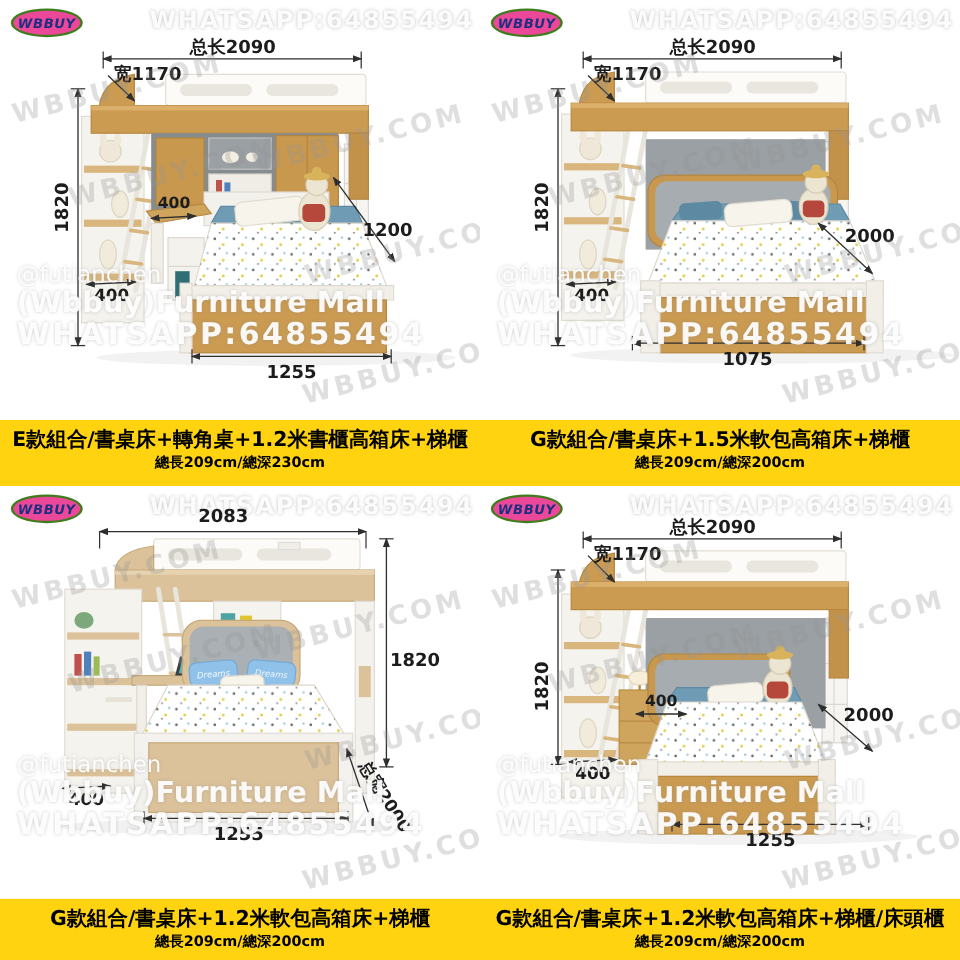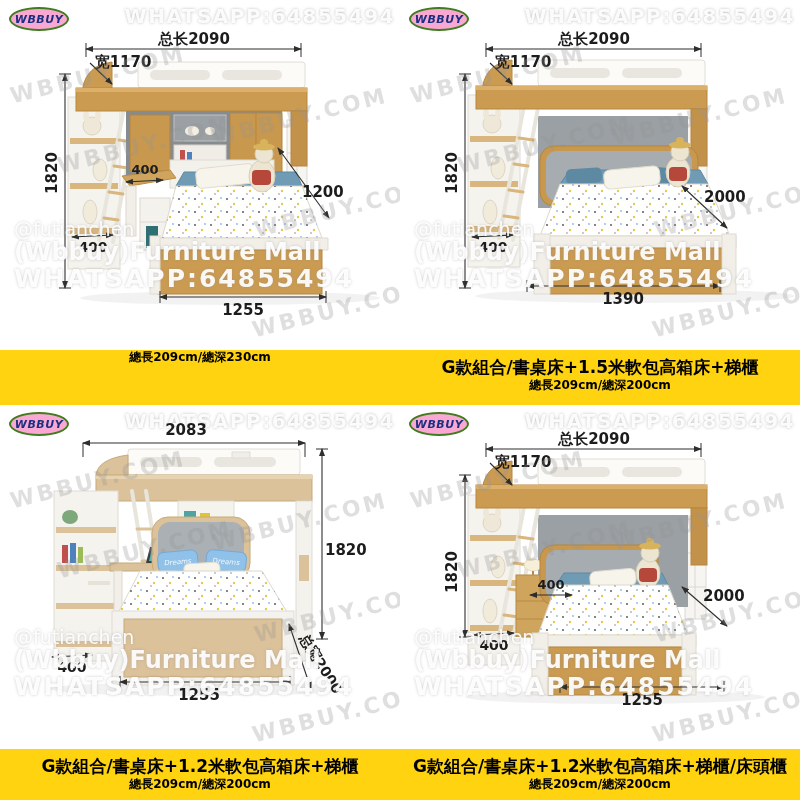--- a/index.html
+++ b/index.html
@@ -3,21 +3,21 @@
 <meta charset="utf-8">
 <style>
   html,body{margin:0;padding:0;background:#ffffff;}
   .sheet{position:relative;width:800px;height:800px;background:#ffffff;overflow:hidden;
          font-family:"DejaVu Sans","Liberation Sans",sans-serif;}
   .panel{position:absolute;width:400px;background:#ffffff;}
   .panel.top{height:350px;}
   .panel.bot{height:344px;}
   .scene{position:absolute;left:0;top:0;}
   
-  .logo{position:absolute;left:9px;top:7px;width:56px;height:20px;background:#f9a8d4;
+  .logo{position:absolute;left:9px;top:7px;width:56px;height:20px;background:#ec4899;
         border:2px solid #3F7D1C;border-radius:50%;display:flex;align-items:center;justify-content:center;}
   .logo span{font-size:11px;font-weight:700;font-style:italic;color:#1D2F80;letter-spacing:.5px;}
   
   .wm-top{position:absolute;top:4px;right:5px;font-size:20px;font-weight:700;letter-spacing:1.5px;
           color:rgba(255,255,255,.92);text-shadow:0 0 3px rgba(125,125,125,.5);white-space:nowrap;}
   .wm-seller{position:absolute;left:14px;top:219px;color:rgba(255,255,255,.93);
              text-shadow:0 0 3px rgba(140,140,140,.45);line-height:1.08;white-space:nowrap;}
   .wm-seller .s1{font-size:19px;}
   .wm-seller .s2{font-size:24px;font-weight:700;}
   .wm-seller .s3{font-size:25px;font-weight:700;letter-spacing:2px;}
@@ -264,35 +264,36 @@
     </svg>
     <div class="logo">
         <span>WBBUY</span>
       </div>
     <div class="wm-top">WHATSAPP:64855494</div>
     <div class="dim" style="left:134px;top:30px;width:120px;">总长2090</div>
     <div class="dim" style="left:92px;top:53px;width:62px;">宽1170</div>
     <div class="dim vert" style="left:28px;top:164px;width:48px;">1820</div>
     <div class="dim" style="left:72px;top:239px;width:42px;font-size:14px;">400</div>
     <div class="dim" style="left:304px;top:188px;">2000</div>
-    <div class="dim" style="left:183px;top:290px;width:80px;">1390</div>
+    <div class="dim" style="left:183px;top:290px;width:80px;">1075</div>
     <div class="wm-diag" style="left:8px;top:62px;">WBBUY.COM</div>
     <div class="wm-diag" style="left:210px;top:104px;">WBBUY.COM</div>
     <div class="wm-diag" style="left:55px;top:132px;">WBBUY.COM</div>
     <div class="wm-diag" style="left:252px;top:196px;">WBBUY.COM</div>
     <div class="wm-diag" style="left:250px;top:296px;">WBBUY.COM</div>
     <div class="wm-seller">
       <div class="s1">@futianchen</div>
       <div class="s2">(Wbbuy)Furniture Mall</div>
       <div class="s3">WHATSAPP:64855494</div>
     </div>
   </section>
 
   <div class="band topband">
     <div class="cap">
+      <div class="l1">E款組合/書桌床+轉角桌+1.2米書櫃高箱床+梯櫃</div>
       <div class="l2">總長209cm/總深230cm</div>
     </div>
     <div class="cap">
       <div class="l1">G款組合/書桌床+1.5米軟包高箱床+梯櫃</div>
       <div class="l2">總長209cm/總深200cm</div>
     </div>
   </div>
 
   <section class="panel bot" style="left:0;top:405px">
     <svg class="scene" width="400" height="344" viewBox="0 0 400 344">

